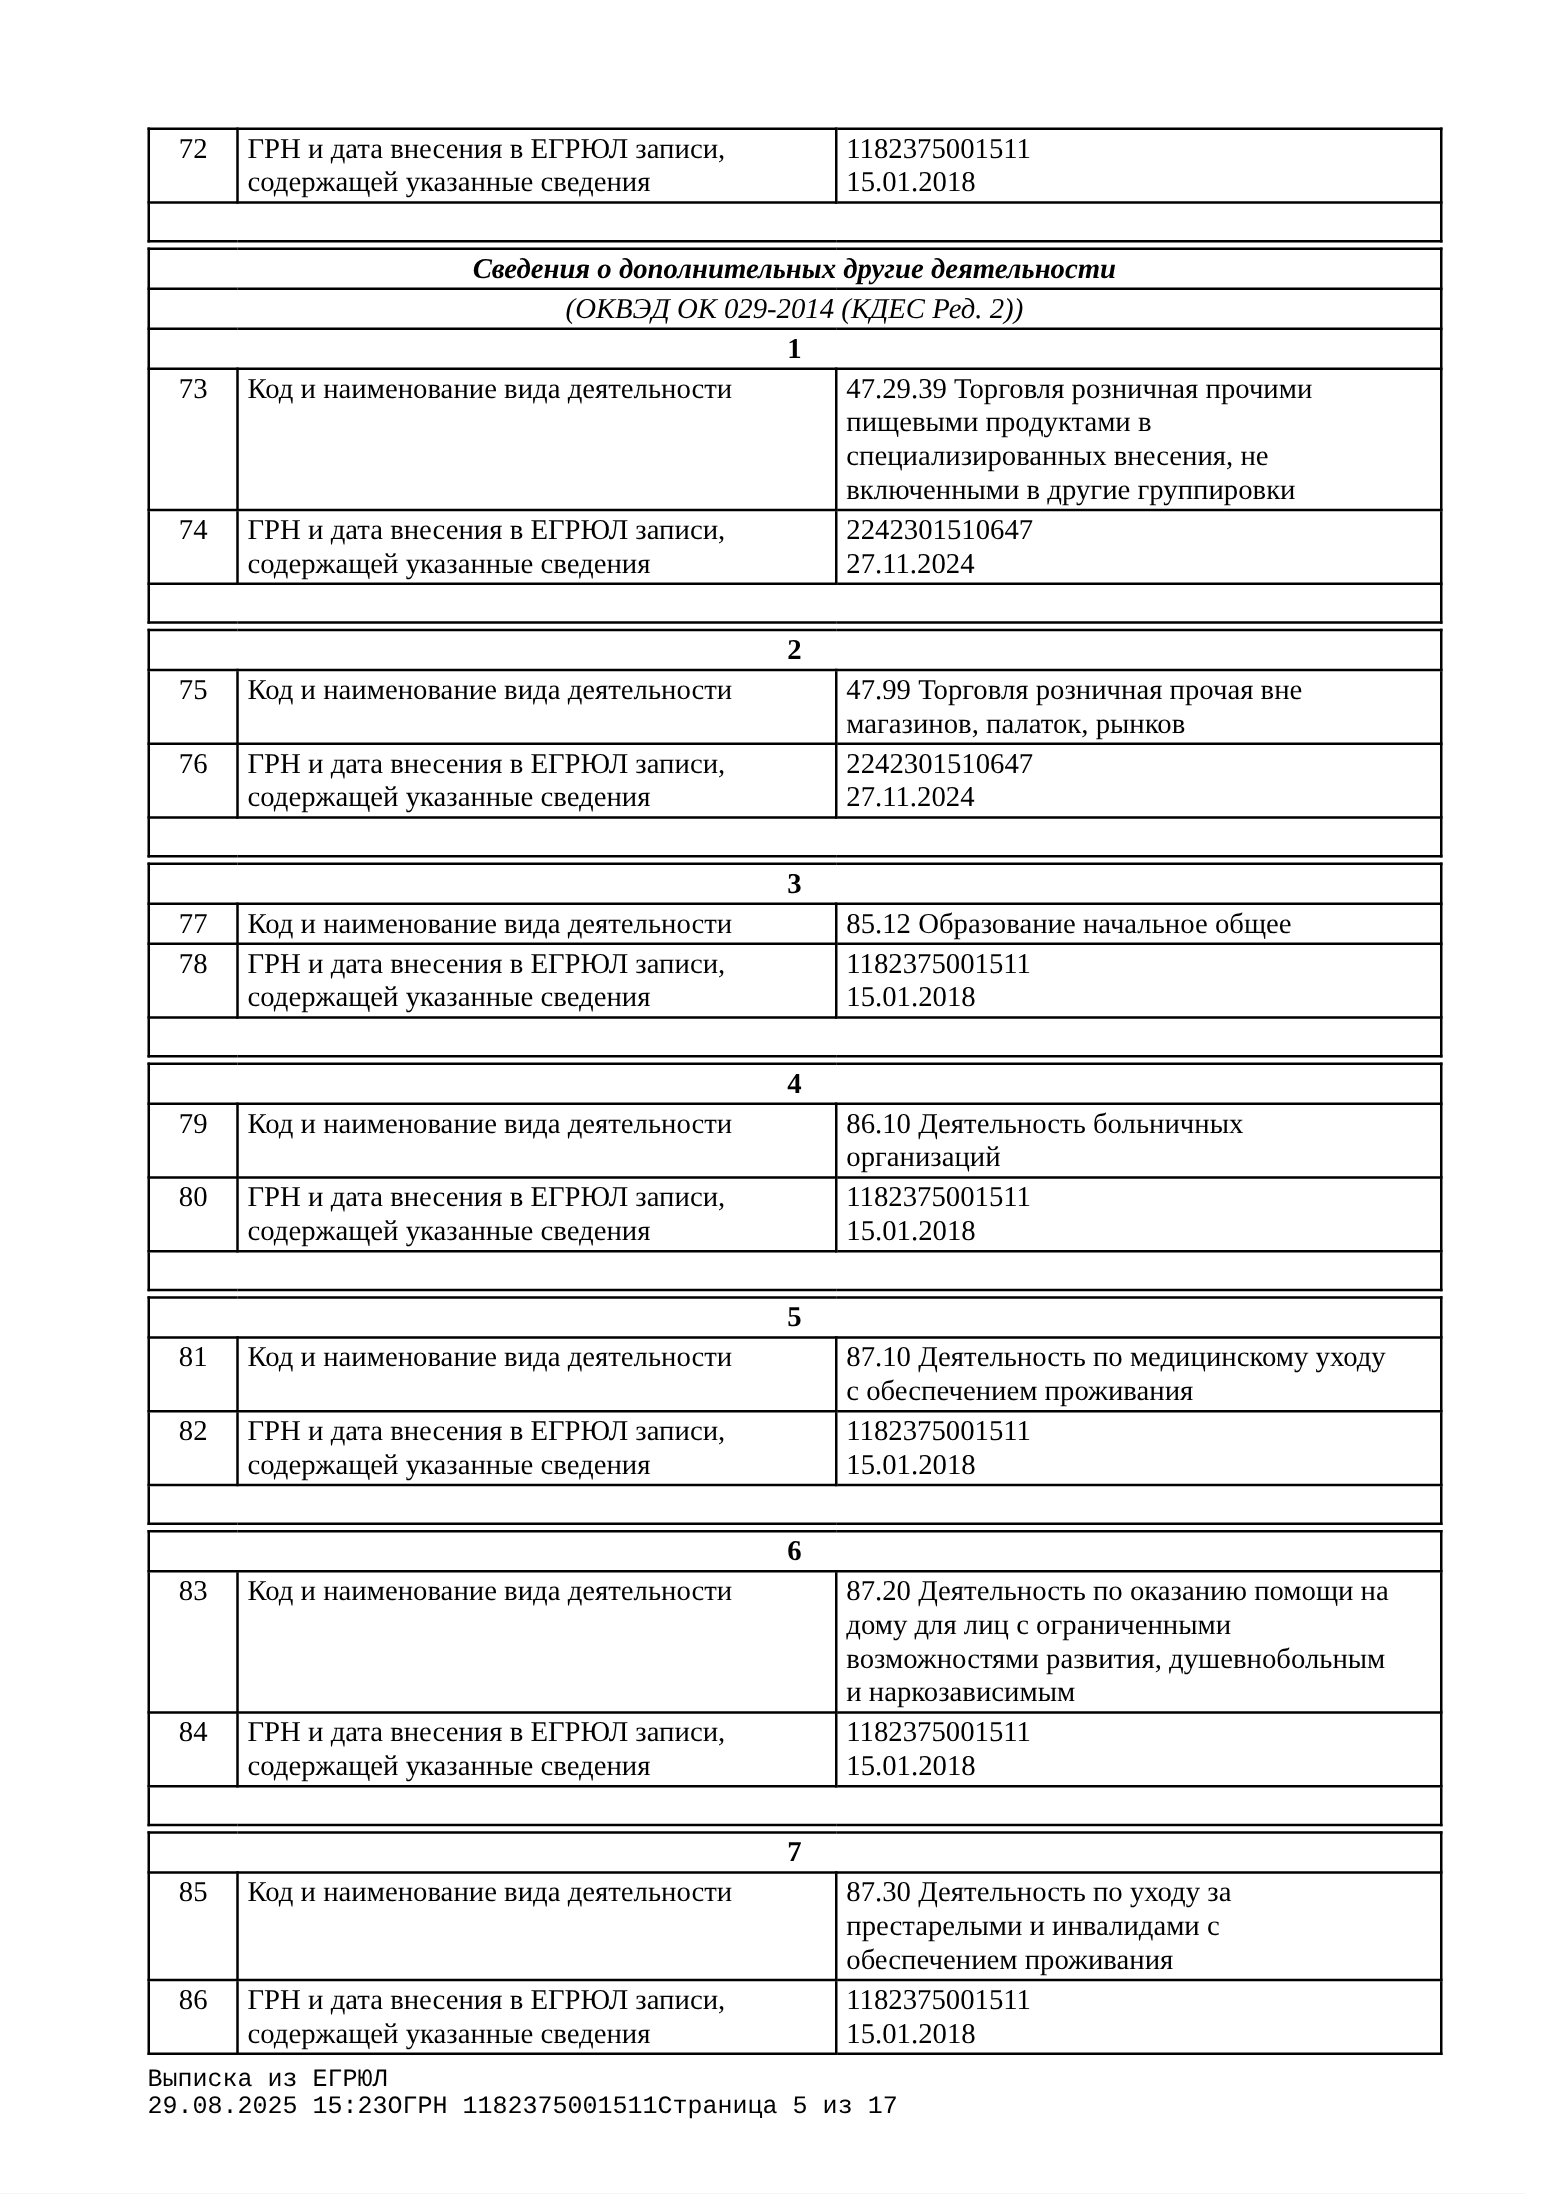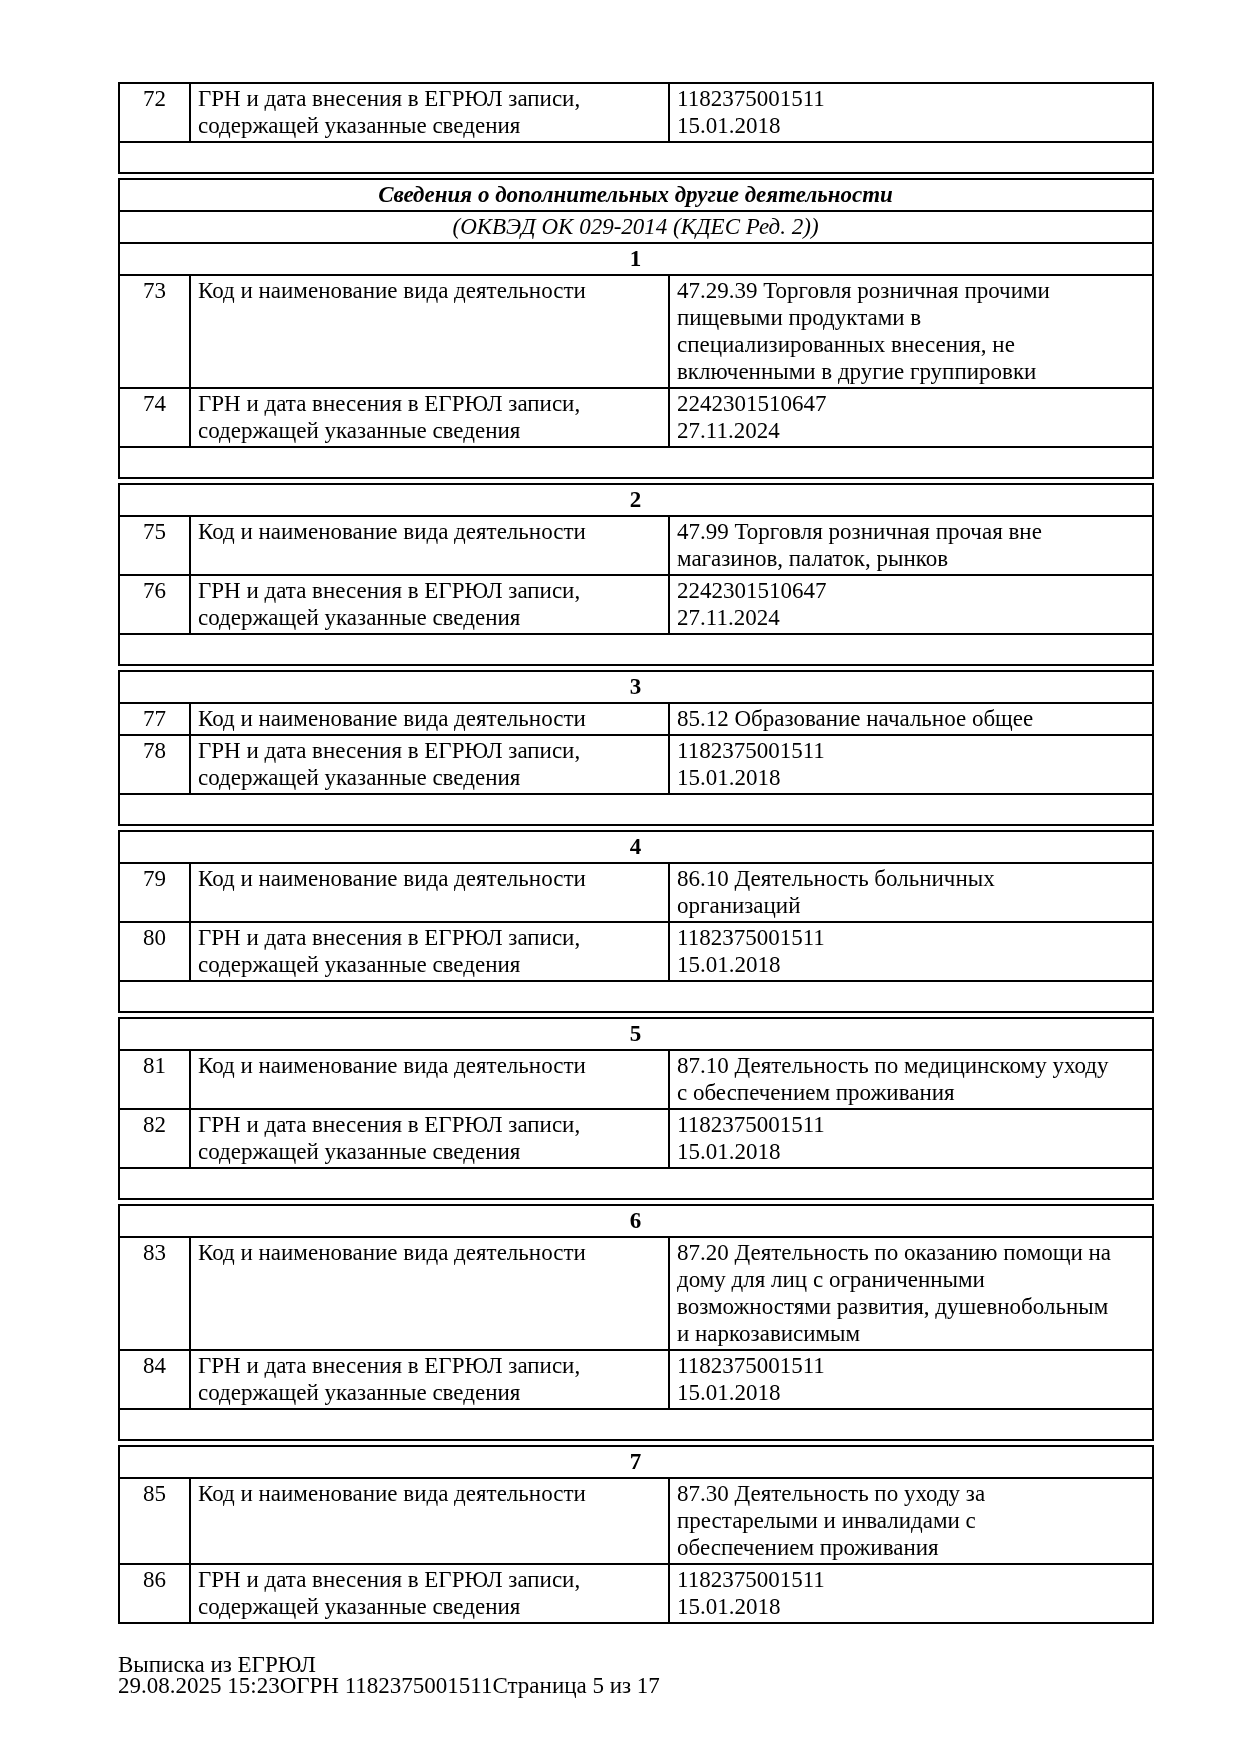--- a/index.html
+++ b/index.html
@@ -9,21 +9,21 @@
     height: 1755px;
     margin: 0 auto;
     background: #ffffff;
     font-family: "Liberation Serif", "DejaVu Serif", serif;
     color: #000000;
     overflow: hidden;
   }
   .tables {
     position: absolute;
     left: 118px;
-    top: 82px;
+    top: 102px;
     width: 944px;
   }
   table.egrul-table {
     border-collapse: collapse;
     table-layout: fixed;
     width: 100%;
     margin: 0 0 4px 0;
   }
   col.c1 { width: 71px; }
   col.c2 { width: 479px; }
@@ -54,22 +54,23 @@
   }
   td.secnum-cell {
     text-align: center;
     font-weight: bold;
   }
   .footer {
     position: absolute;
     left: 118px;
     top: 1654px;
     width: 1034px;
-    font-size: 23px;
+    font-size: 20px;
     line-height: 21px;
+    font-family: Liberation Mono, monospace;
   }
   .footer-row {
     display: flex;
     justify-content: flex-start;
     align-items: baseline;
   }
 </style>
 </head>
 <body>
 

